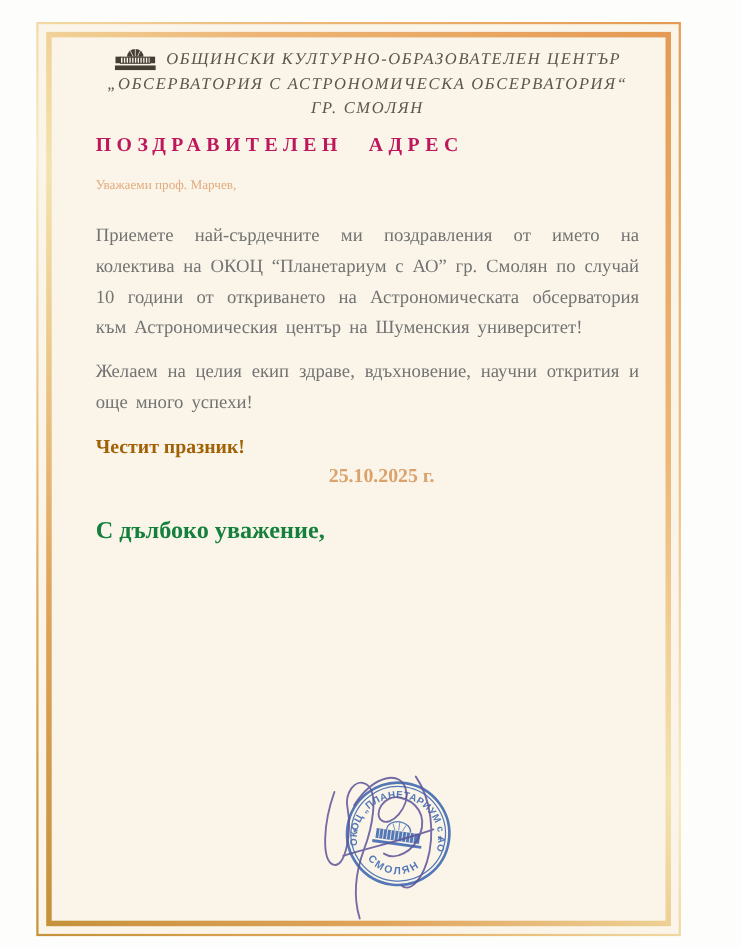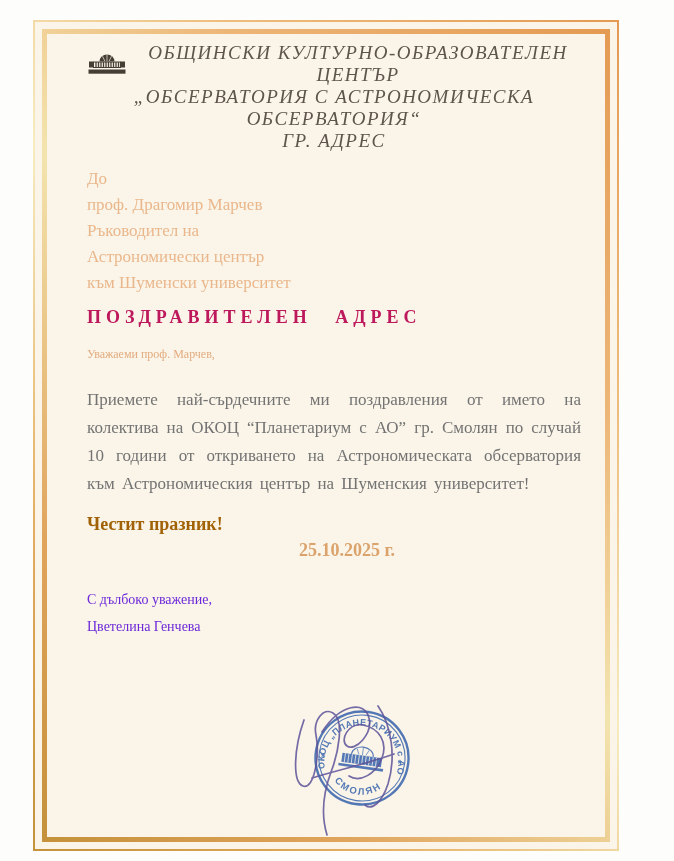--- a/index.html
+++ b/index.html
@@ -18,41 +18,41 @@
   .f2{height:100%;background:#faf5e8;padding:7px;box-sizing:border-box;}
   .f3{
     height:100%;box-sizing:border-box;padding:5px;
     background:linear-gradient(45deg,#c5913a 0%,#e0a45c 22%,#f3e4ae 50%,#edb677 72%,#e49a52 100%);
   }
   .content{
     height:100%;box-sizing:border-box;background:#faf5e8;
     padding:8px 24px 0 40px;overflow:hidden;position:relative;
   }
   
-  .hdr{color:#5d554b;font-style:italic;letter-spacing:1.5px;font-size:19px;line-height:22px;text-align:center;}
+  .hdr{color:#5d554b;font-style:italic;letter-spacing:1.5px;font-size:15px;line-height:22px;text-align:center;}
   .hdr-row{display:flex;align-items:center;justify-content:center;gap:8px;}
   .logo-svg{flex:0 0 auto;}
   
   .recipient{margin-top:14px;color:#eab78c;font-size:17px;line-height:26px;}
   
   .doc-title{
     margin:4px 0 0 0;color:#be185d;font-size:18px;font-weight:bold;
     letter-spacing:5px;word-spacing:14px;line-height:34px;
   }
   .salutation{margin:8px 0 0 0;color:#e3ac80;font-size:12px;line-height:24px;}
   
   p.body{
     margin:12px 0 0 0;color:#737373;font-size:17px;line-height:28px;
     text-align:justify;word-spacing:3px;
   }
   p.body.first{margin-top:20px;}
   
   .greeting{margin:14px 0 0 0;color:#a16207;font-size:18px;font-weight:bold;line-height:24px;}
   .date{margin:2px 0 0 0;padding-left:26px;color:#dba26c;font-size:18px;font-weight:bold;line-height:24px;text-align:center;}
-  .sign-block{margin-top:24px;color:#6d28d9;font-size:14px;font-weight:normal;line-height:27px;}
+  .sign-block{margin-top:24px;color:#15803d;font-size:22px;font-weight:bold;line-height:27px;}
   
   .stamp-area{position:absolute;left:292px;top:692px;width:148px;height:152px;z-index:5;mix-blend-mode:multiply;pointer-events:none;}
   .stamp-svg{position:absolute;left:4px;top:0;}
   .sig-svg{position:absolute;left:0;top:0;}
 </style>
 </head>
 <body>
 
 <div class="page">
   <div class="f1">
@@ -67,43 +67,36 @@
                 <path d="M 20,2.6 V 9 M 15.5,4.2 L 17.8,9 M 24.5,4.2 L 22.2,9" stroke="#faf5e8" stroke-width="0.7" fill="none"></path>
                 <rect x="2" y="9.5" width="4.5" height="6" fill="#453e35"></rect>
                 <rect x="33.5" y="9.5" width="4.5" height="6" fill="#453e35"></rect>
                 <rect x="6.5" y="10" width="27" height="5.5" fill="none" stroke="#453e35" stroke-width="1"></rect>
                 <path d="M 9,10 V 15.5 M 11.5,10 V 15.5 M 14,10 V 15.5 M 16.5,10 V 15.5 M 19,10 V 15.5 M 21.5,10 V 15.5 M 24,10 V 15.5 M 26.5,10 V 15.5 M 29,10 V 15.5 M 31.5,10 V 15.5" stroke="#453e35" stroke-width="1.3" fill="none"></path>
                 <rect x="1.5" y="17.5" width="37" height="4.2" fill="#453e35"></rect>
               </svg>
               <span>ОБЩИНСКИ КУЛТУРНО-ОБРАЗОВАТЕЛЕН ЦЕНТЪР</span>
             </div>
             <div>„ОБСЕРВАТОРИЯ С АСТРОНОМИЧЕСКА ОБСЕРВАТОРИЯ“</div>
-            <div>ГР. АДРЕС</div>
+            <div>ГР. СМОЛЯН</div>
           </div>
 
-          <div class="recipient">
-            <div>До</div>
-            <div>проф. Драгомир Марчев</div>
-            <div>Ръководител на</div>
-            <div>Астрономически център</div>
-            <div>към Шуменски университет</div>
-          </div>
 
           <h1 class="doc-title">ПОЗДРАВИТЕЛЕН АДРЕС</h1>
 
           <p class="salutation">Уважаеми проф. Марчев,</p>
 
           <p class="body first">Приемете най-сърдечните ми поздравления от името на колектива на ОКОЦ “Планетариум с АО” гр. Смолян по случай 10 години от откриването на Астрономическата обсерватория към Астрономическия център на Шуменския университет!</p>
+          <p class="body">Желаем на целия екип здраве, вдъхновение, научни открития и още много успехи!</p>
 
           <p class="greeting">Честит празник!</p>
           <p class="date">25.10.2025 г.</p>
 
           <div class="sign-block">
             <div>С дълбоко уважение,</div>
-            <div>Цветелина Генчева</div>
           </div>
 
         </div>
       </div>
     </div>
   </div>
 
   <div class="stamp-area">
     <svg class="stamp-svg" width="132" height="132" viewBox="0 0 132 132">
       <g transform="rotate(8 66 66)" stroke="#3f6cc0" fill="none" opacity="0.88">

